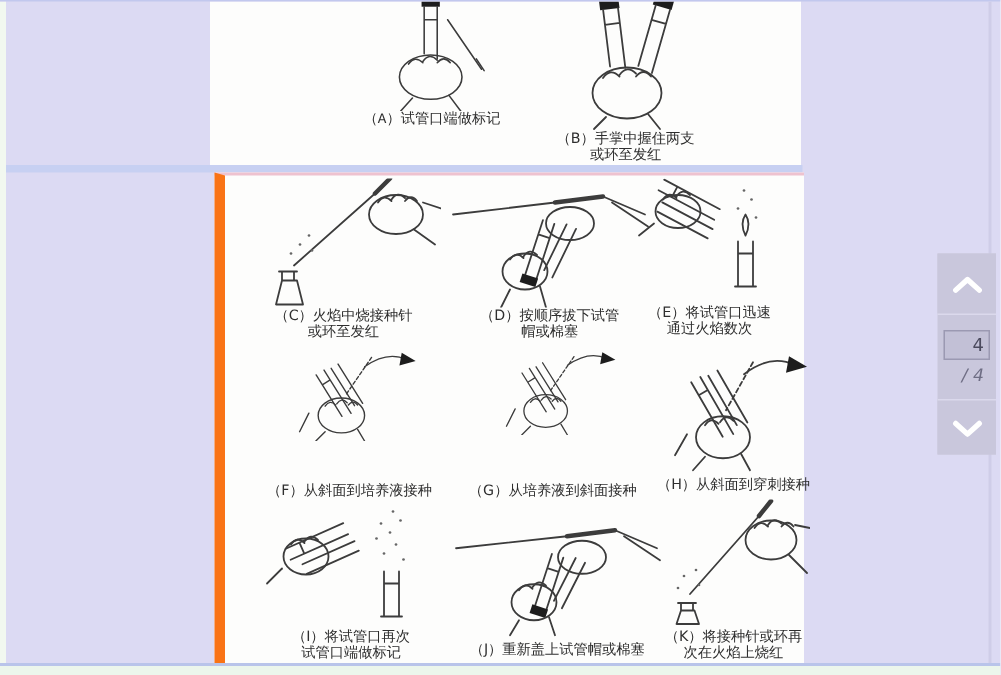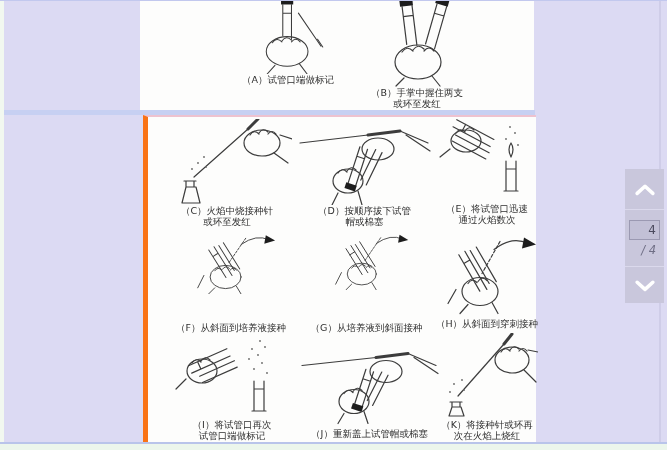--- a/index.html
+++ b/index.html
@@ -13,39 +13,39 @@
   }
   .left-edge { position:absolute; left:0; top:0; width:4px; height:443px; background:#f2f8f0; }
   .right-edge-line { position:absolute; left:659px; top:0; width:2px; height:441px; background:#cfcde8; }
 
   
   .page { position:absolute; background:#fdfdfc; }
   .page-top { left:140px; top:0; width:394px; height:109px; }
   .page-divider { position:absolute; left:4px; top:109px; width:531px; height:5px; background:#c7d0f2; }
   .page-main {
     left:143px; top:114px; width:393px; height:328px;
-    border-top:2px solid #eec2cf; border-left:5px solid #f97316;
+    border-top:2px solid #eec2cf; border-left:7px solid #f97316;
   }
   .bottom-line { position:absolute; left:0; top:441px; width:667px; height:2px; background:#b9c4ea; }
   .footer-strip { position:absolute; left:0; top:443px; width:667px; height:7px; background:#ecf6ec; }
 
   
   .cell { position:absolute; display:flex; flex-direction:column; align-items:center; justify-content:flex-end; }
   .cell svg.fig { flex:1 1 auto; width:100%; stroke:#3c3c3c; fill:none; stroke-width:1.2; stroke-linecap:round; stroke-linejoin:round; }
   .caption { text-align:center; font-size:9.5px; line-height:11px; color:#2e2e2e; white-space:nowrap; }
   .caption div:empty { display:none; }
 
   
-  .cell-a { left:78px;  top:0; width:140px; height:84px; }
+  .cell-a { left:78px;  top:0; width:140px; height:84px;font-family:Liberation Mono, monospace; }
   .cell-b { left:212px; top:0; width:130px; height:108px; }
 
   
   .cell-c { left:14px;  top:2px;   width:130px; height:108px; }
   .cell-d { left:148px; top:2px;   width:137px; height:108px; }
-  .cell-e { left:288px; top:2px;   width:102px; height:106px; }
+  .cell-e { left:272px; top:2px;   width:102px; height:106px; }
   .cell-f { left:18px;  top:112px; width:130px; height:104px;gap:28px; }
   .cell-g { left:152px; top:112px; width:133px; height:104px;gap:32px; }
   .cell-h { left:288px; top:110px; width:102px; height:102px; }
   .cell-i { left:22px;  top:218px; width:124px; height:106px; }
   .cell-j { left:148px; top:222px; width:147px; height:100px; }
   .cell-k { left:288px; top:216px; width:102px; height:108px;align-items:center; }
 
   .ink { stroke:none; fill:#1d1d1d; }
   .thick { stroke-width:3; }
   .dots { stroke:none; fill:#666; }

